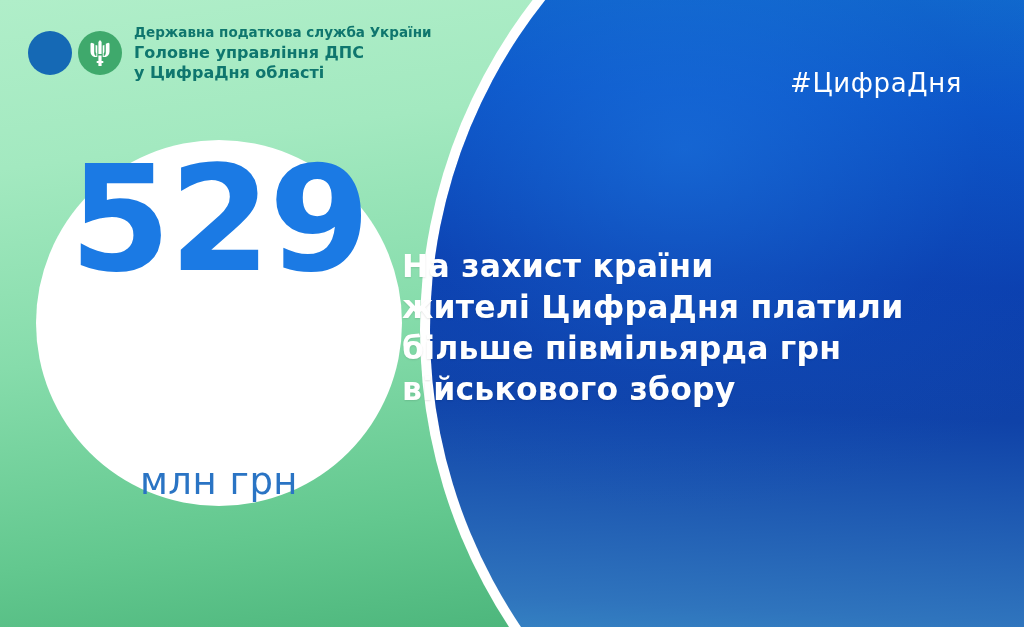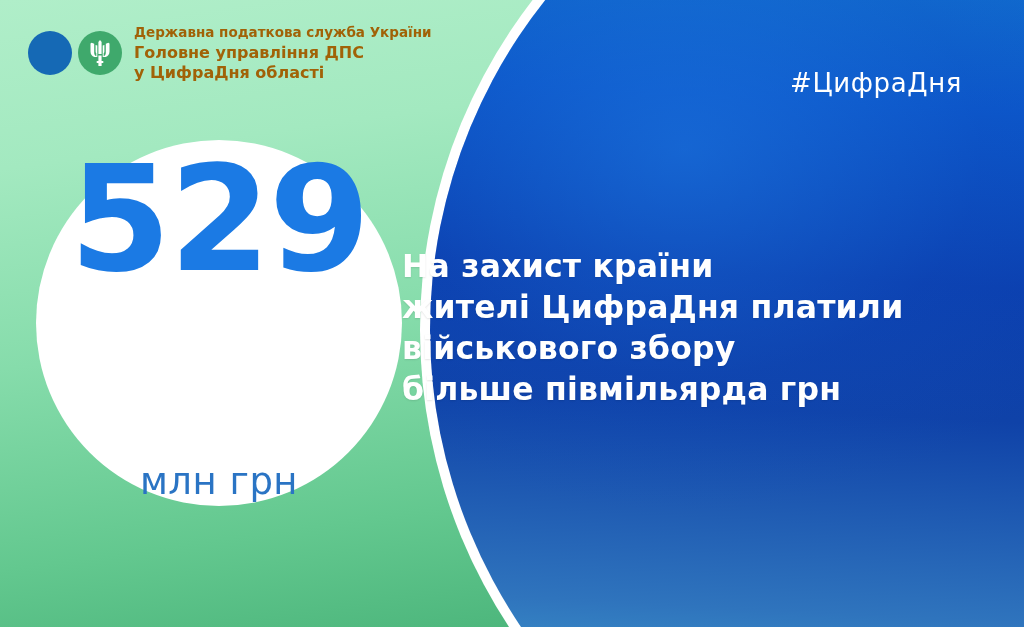--- a/index.html
+++ b/index.html
@@ -127,21 +127,21 @@
     height: 44px;
     border-radius: 50%;
     background: #3fa96c;
     display: flex;
     align-items: center;
     justify-content: center;
   }
   .logo-dot-green svg { display: block; }
 
   .logo-text {
-    color: #a16207;
+    color: #0f766e;
     line-height: 1.22;
   }
   .logo-line-1 {
     font-size: 13.5px;
     font-weight: 700;
     white-space: nowrap;
   }
   .logo-line-2, .logo-line-3 {
     font-size: 16px;
     font-weight: 700;
@@ -214,17 +214,17 @@
       <div class="logo-line-2">Головне управління ДПС</div>
       <div class="logo-line-3">у ЦифраДня області</div>
     </div>
   </div>
 
   <div class="hashtag">#ЦифраДня</div>
 
   <div class="headline">
     <div>На захист країни</div>
     <div>жителі ЦифраДня платили</div>
+    <div>більше півмільярда грн</div>
     <div>військового збору</div>
-    <div>більше півмільярда грн</div>
   </div>
 
 </div>
 
 </body></html>

